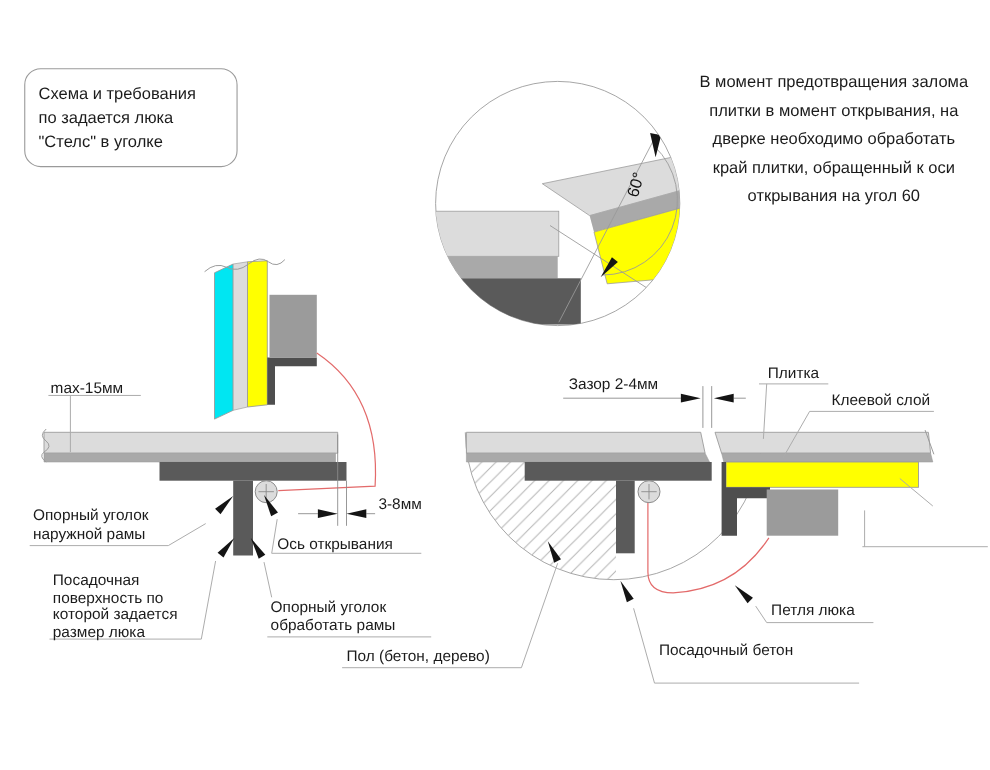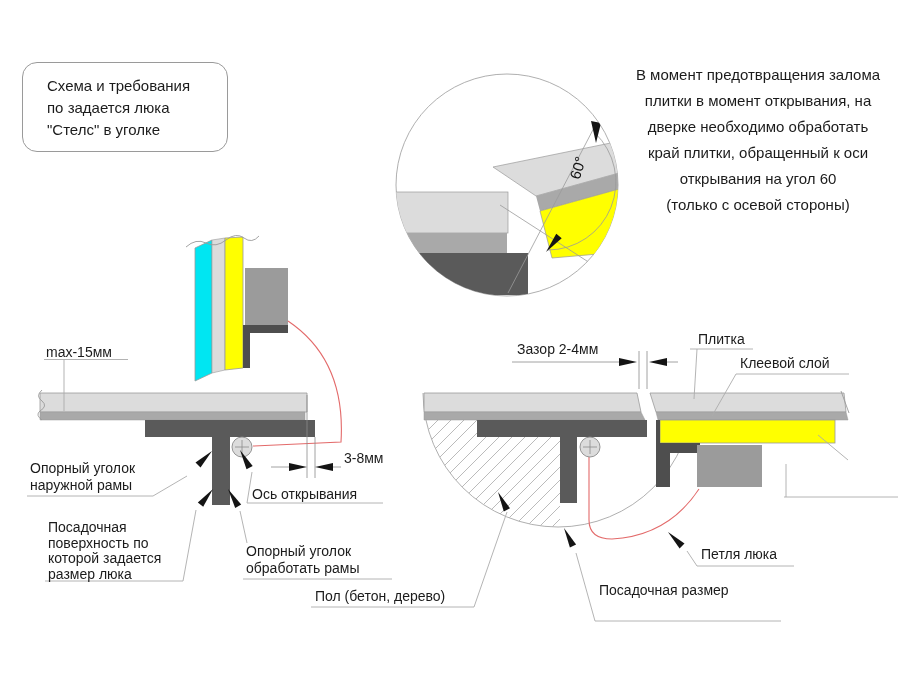--- a/index.html
+++ b/index.html
@@ -1,21 +1,21 @@
 <!DOCTYPE html>
 <html><head>
 <meta charset="utf-8">
 <style>
   html,body{margin:0;padding:0;background:#fff;}
   #stage{position:relative;width:900px;height:700px;background:#ffffff;overflow:hidden;
          font-family:"Liberation Sans", sans-serif;color:#1b1b1b;}
   #drawing{position:absolute;left:0;top:0;}
   .lbl{position:absolute;font-size:14px;line-height:16.5px;white-space:nowrap;}
   .lbl div{white-space:nowrap;}
-  #title-box{position:absolute;left:22px;top:62px;width:172px;padding:12px 8px 10px 24px;
+  #title-box{position:absolute;left:22px;top:62px;width:172px;padding:12px 8px 10px 12px;
              border:1px solid #9a9a9a;border-radius:15px;font-size:15px;line-height:22px;}
   #note-block{position:absolute;left:620px;top:62px;width:276px;text-align:center;
               font-size:15px;line-height:26px;}
   #detail-label{position:absolute;left:395px;top:101px;width:222px;text-align:center;
                 font-size:14px;line-height:22px;}
 </style>
 </head>
 <body>
 
 <div id="stage">
@@ -158,21 +158,20 @@
   <div>по задается люка</div>
   <div>"Стелс" в уголке</div>
 </div>
 
 <div id="note-block">
   <div>В момент предотвращения залома</div>
   <div>плитки в момент открывания, на</div>
   <div>дверке необходимо обработать</div>
   <div>край плитки, обращенный к оси</div>
   <div>открывания на угол 60</div>
-  <div>(только с осевой стороны)</div>
 </div>
 
 
 <div class="lbl" style="left:46px;top:344px">max-15мм</div>
 
 <div class="lbl" style="left:252px;top:486px">Ось открывания</div>
 
 <div class="lbl" style="left:30px;top:460px">
   <div>Опорный уголок</div>
   <div>наружной рамы</div>
@@ -189,22 +188,22 @@
   <div>Опорный уголок</div>
   <div>обработать рамы</div>
 </div>
 
 <div class="lbl" style="left:315px;top:588px">Пол (бетон, дерево)</div>
 
 <div class="lbl" style="left:517px;top:341px">Зазор 2-4мм</div>
 
 <div class="lbl" style="left:698px;top:331px">Плитка</div>
 
-<div class="lbl" style="left:740px;top:355px">Клеевой слой</div>
+<div class="lbl" style="left:756px;top:355px">Клеевой слой</div>
 
 
 <div class="lbl" style="left:701px;top:546px">Петля люка</div>
 
 <div class="lbl" style="left:599px;top:582px;line-height:17px">
-  <div>Посадочная размер</div>
+  <div>Посадочный бетон</div>
 </div>
 
 </div>
 
 </body></html>

